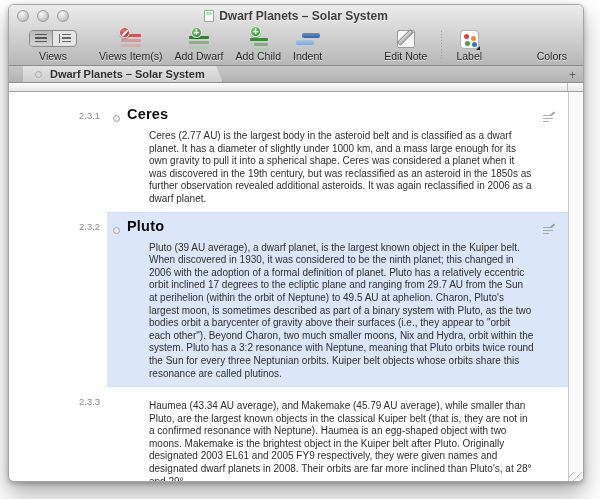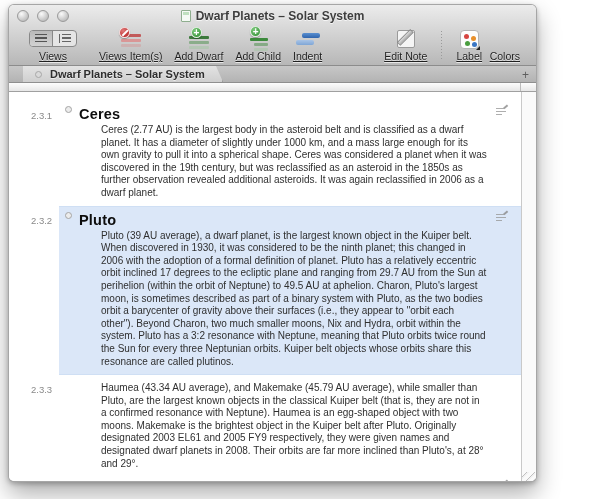--- a/index.html
+++ b/index.html
@@ -1,20 +1,20 @@
 <!DOCTYPE html>
 <html><head>
 <meta charset="utf-8">
 <style>
   * { margin:0; padding:0; box-sizing:border-box; }
   html,body { width:600px; height:499px; background:#ffffff; overflow:hidden;
               font-family:"Liberation Sans","DejaVu Sans",sans-serif; }
 
   .window {
-    position:absolute; left:8px; top:4px; width:529px; height:478px;
+    position:absolute; left:8px; top:4px; width:576px; height:478px;
     border-radius:6px; border:1px solid rgba(0,0,0,.35);
     box-shadow:0 12px 24px rgba(0,0,0,.32), 0 2px 5px rgba(0,0,0,.25);
     overflow:hidden; background:#fff;
   }
 
   
   .chrome {
     background:linear-gradient(#ececec, #cfcfcf 55%, #b7b7b7);
     border-bottom:1px solid #8c8c8c;
   }
@@ -46,21 +46,20 @@
     height:38px; display:flex; align-items:flex-end;
     padding:2px 10px 3px 14px;
   }
   .tb-item {
     display:flex; flex-direction:column; align-items:center; justify-content:flex-end;
     margin:0 6px; cursor:default;
   }
   .tb-label {
     font-size:10.5px; color:#1f1f1f; margin-top:1px; white-space:nowrap;
     text-shadow:0 1px 0 rgba(255,255,255,.65);
-    text-decoration:underline;
   }
   .tb-item.disabled .tb-label { color:#8f8f8f; }
   .tb-icon { height:20px; display:flex; align-items:center; justify-content:center; }
 
   
   .seg { display:flex; border:1px solid #888; border-radius:4px; overflow:hidden;
          background:#e5e5e5; height:17px; margin-bottom:1px; }
   .seg-btn { width:23px; display:flex; align-items:center; justify-content:center; }
   .seg-btn.sel { background:linear-gradient(#b9b9b9,#d2d2d2); border-right:1px solid #888; }
   .glyph-lines { width:12px; height:9px;
@@ -135,38 +134,38 @@
     border-bottom:1px solid #a0a0a0; position:relative; }
   .strip::after { content:""; position:absolute; right:15px; top:0; bottom:0; width:1px; background:#bcbcbc; }
 
   
   .content { position:relative; height:394px; background:#fff; }
   .scrolltrack { position:absolute; right:0; top:0; bottom:0; width:15px;
     background:#fafafa; border-left:1px solid #c9c9c9; }
   .resize-grip { position:absolute; right:1px; bottom:1px; width:13px; height:13px;
     background:repeating-linear-gradient(135deg, transparent 0 3px, #c0c0c0 3px 4px, #f2f2f2 4px 5.5px); }
 
-  .rows { position:absolute; left:0; top:0; right:15px; bottom:0; overflow:hidden; padding-top:9px; }
+  .rows { position:absolute; left:0; top:0; right:15px; bottom:0; overflow:hidden; padding-top:9px;padding-left:48px; }
 
   .row { display:flex; }
   .row-num { flex:0 0 50px; padding:9px 0 0 22px; font-size:9.5px; color:#8a8a8a; }
   .row-body { flex:1; padding:5px 8px 6px 6px; }
   .row.selected .row-body { background:#dbe7f8; border-top:1px solid #cfdff4; border-bottom:1px solid #cfdff4; }
-  .head-line { display:flex; align-items:flex-start; }
+  .head-line { display:flex; align-items:flex-end; }
   .bullet { width:7px; height:7px; border-radius:50%; border:1px solid #a5a5a5;
     background:#ececec; margin-right:7px; flex:0 0 auto; }
   .row-title { font-size:14.5px; font-weight:bold; color:#0d0d0d; letter-spacing:.2px; }
   .note-icon { margin-left:auto; margin-right:5px; width:12px; height:9px; position:relative; opacity:.8; }
   .note-icon .nl { position:absolute; left:0; height:1px; background:#9a9a9a; }
   .note-icon .nl1 { top:2px; width:8px; }
   .note-icon .nl2 { top:5px; width:10px; }
   .note-icon .nl3 { top:8px; width:6px; }
   .note-icon .pen { position:absolute; right:0; top:0; width:5px; height:1.5px; background:#8a8a8a;
     transform:rotate(-40deg); }
-  .row-note { margin:2px 26px 0 36px; font-size:10px; line-height:12.6px; color:#2f2f2f; }
+  .row-note { margin:8px 26px 0 36px; font-size:10px; line-height:12.6px; color:#2f2f2f; }
 </style>
 </head>
 <body>
 
 <div class="window">
 
   <div class="chrome">
     <div class="titlebar">
       <div class="lights">
         <span class="light"></span>

